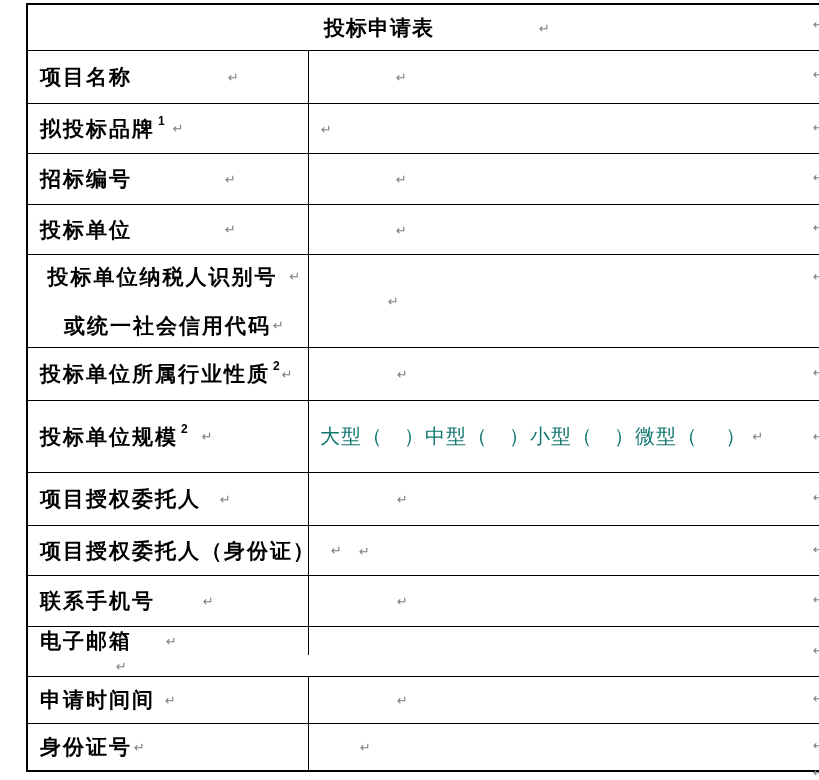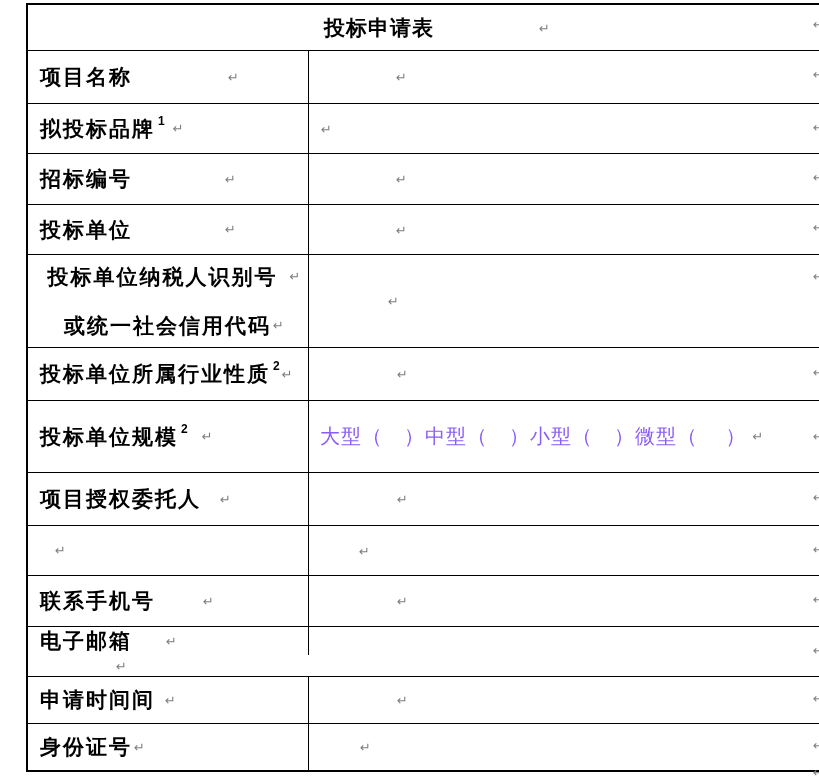--- a/index.html
+++ b/index.html
@@ -46,21 +46,21 @@
   .label.two-line .line{line-height:49px;height:49px;display:flex;align-items:center;white-space:nowrap;}
   .label.two-line{padding-top:0;display:flex;flex-direction:column;justify-content:center;}
   
   .title-text{
     position:absolute;left:296px;top:50%;transform:translateY(-50%);
     font-weight:700;font-size:21px;letter-spacing:1px;white-space:nowrap;
   }
   .title-mark{position:absolute;left:511px;top:50%;transform:translateY(-50%);}
   
   .val-text{
-    font-weight:400;font-size:20px;color:#8b5cf6;letter-spacing:1px;
+    font-weight:400;font-size:20px;color:#0f766e;letter-spacing:1px;
     padding-left:11px;white-space:nowrap;
   }
   .val-text + .mark{margin-left:6px;}
   
   .edge-mark{position:absolute;left:813px;width:12px;overflow:hidden;}
 </style>
 </head>
 <body>
 
 <div class="page">
@@ -156,20 +156,21 @@
         <span class="lbl">项目授权委托人</span>
         <span class="mark m-r8">↵</span>
       </div>
       <div class="cell value">
         <span class="mark abs vm-r8">↵</span>
       </div>
     </div>
 
     <div class="trow r9">
       <div class="cell label">
+        <span class="lbl">项目授权委托人（身份证）</span>
         <span class="mark m-r9">↵</span>
       </div>
       <div class="cell value">
         <span class="mark abs vm-r9">↵</span>
       </div>
     </div>
 
     <div class="trow r10">
       <div class="cell label">
         <span class="lbl">联系手机号</span>

